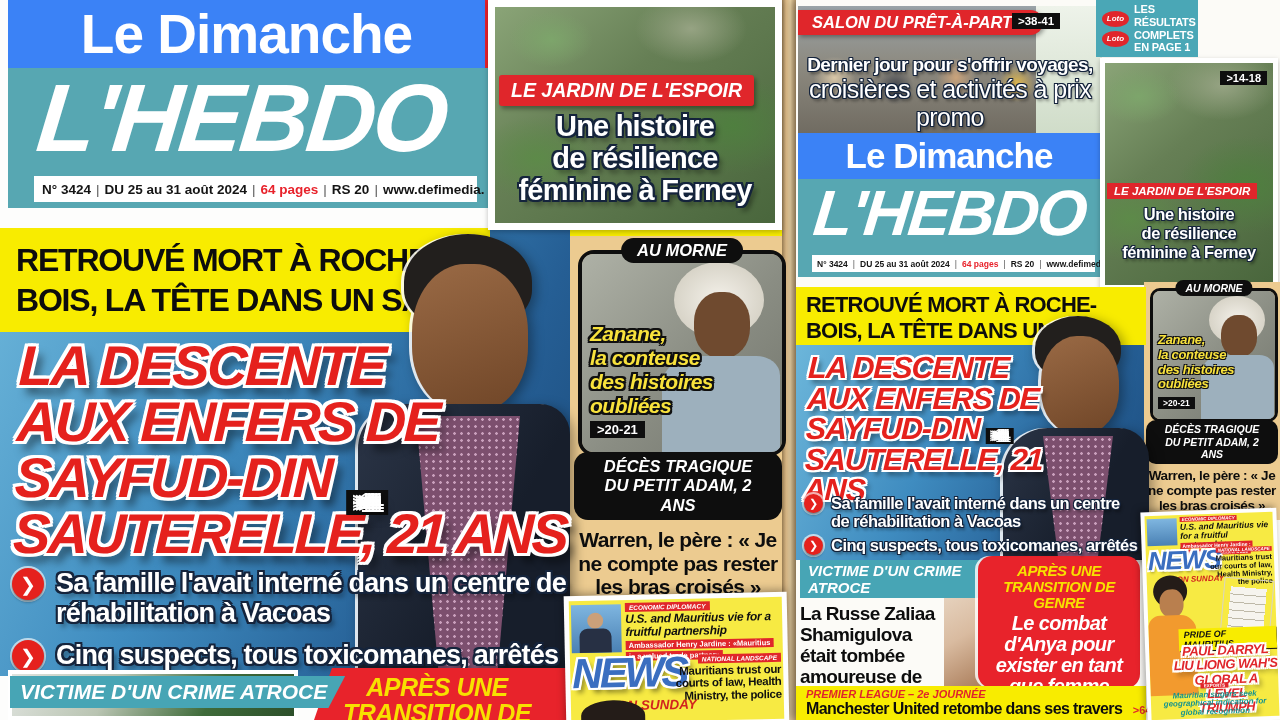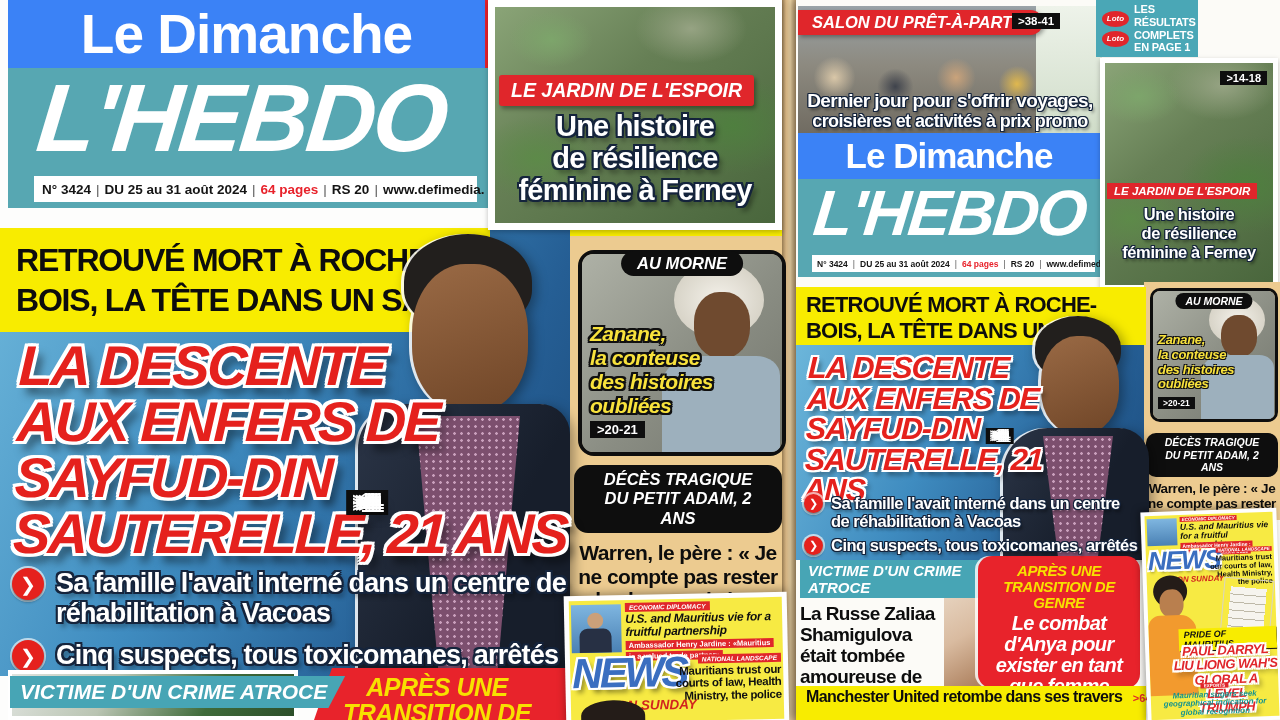--- a/index.html
+++ b/index.html
@@ -13,21 +13,21 @@
   .old1{text-shadow:-1px -1px 0 #15243c,1px -1px 0 #15243c,-1px 1px 0 #15243c,1px 1px 0 #15243c,-1px 0 0 #15243c,1px 0 0 #15243c,0 -1px 0 #15243c,0 1px 0 #15243c,2px 3px 3px rgba(0,0,0,.45);}
   .olk2{text-shadow:-2px -2px 0 #101010,2px -2px 0 #101010,-2px 2px 0 #101010,2px 2px 0 #101010,-2px 0 0 #101010,2px 0 0 #101010,0 -2px 0 #101010,0 2px 0 #101010;}
   .page-left{left:0;top:0;width:782px;height:720px;background:#fdfdfc;}
   .page-right{left:796px;top:0;width:484px;height:720px;background:#fcfbf7;box-shadow:-4px 0 9px rgba(0,0,0,.35);}
   .gutter{left:782px;top:0;width:14px;height:720px;background:linear-gradient(90deg,rgba(60,40,10,.45),#dcb océ 30%);background:linear-gradient(90deg,rgba(60,40,10,.45) 0%,#dcba87 30%,#efd6a6 60%,rgba(60,40,10,.2) 100%),#e2c08e;}
   .mast-red{background:#3b82f6;}
   .mast-teal{background:#57a7b2;position:relative;}
   .hebdo{position:absolute;color:#fff;font-weight:900;font-style:italic;line-height:1;transform:skewX(-6deg);}
   .mast-strip{position:absolute;background:#fff;display:flex;align-items:center;white-space:nowrap;color:#151515;}
   .mast-strip .sp{color:#555;font-weight:400;padding:0 5px;}
-  .pill{background:#0e0e0e;color:#fff;border-radius:16px;font-weight:800;font-style:italic;text-align:center;margin-top:13px;}
+  .pill{background:#0e0e0e;color:#fff;border-radius:16px;font-weight:800;font-style:italic;text-align:center;}
   .refbadge{background:#0e0e0e;color:#fff;font-weight:700;display:inline-block;}
   .photo-blue{background:linear-gradient(115deg,#6cb6da 0%,#3f8cc0 40%,#255e94 75%,#1b4a7a 100%);}
   .photo-garden{background:
     radial-gradient(60px 40px at 20% 15%,#7da56b,transparent 70%),
     radial-gradient(80px 50px at 70% 10%,#96a383,transparent 70%),
     radial-gradient(100px 70px at 85% 55%,#4f7f3f,transparent 70%),
     radial-gradient(90px 60px at 15% 70%,#5d8a49,transparent 70%),
     linear-gradient(140deg,#8aa477 0%,#667f55 40%,#49663c 100%);}
   .photo-crowd{background:
     radial-gradient(30px 30px at 12% 55%,#d9c7a8,transparent 70%),
@@ -194,21 +194,21 @@
   <div class="abs gutter"></div>
 
   <div class="abs page-right">
 
     <div class="abs photo-crowd" style="left:2px;top:6px;width:304px;height:130px;">
       <div class="abs" style="right:0;top:0;width:66px;height:100%;background:linear-gradient(180deg,#eef3ea,#cfdcc8);"></div>
       <span class="abs red-badge" style="left:0;top:4px;font-size:16.5px;padding:3px 14px;border-radius:0 14px 14px 0;box-shadow:2px 2px 4px rgba(0,0,0,.35);">SALON DU PRÊT-À-PARTIR</span>
       <span class="abs refbadge" style="left:214px;top:7px;font-size:11.5px;padding:2px 6px;">&gt;38-41</span>
       <div class="abs" style="left:0;right:0;bottom:5px;text-align:center;">
         <span class="old1" style="display:block;color:#fff;font-size:19px;font-weight:900;line-height:1.12;letter-spacing:-0.6px;">Dernier jour pour s'offrir voyages,</span>
-        <span class="old1" style="display:block;color:#fff;font-size:18px;font-weight:700;line-height:1.12;letter-spacing:-0.6px;">croisières et activités à prix promo</span>
+        <span class="old1" style="display:block;color:#fff;font-size:25px;font-weight:400;line-height:1.12;letter-spacing:-0.6px;">croisières et activités à prix promo</span>
       </div>
     </div>
 
     <div class="abs" style="left:300px;top:0;width:102px;height:57px;background:#4aa7b6;display:flex;align-items:center;gap:5px;padding:4px 6px;box-sizing:border-box;z-index:2;">
       <div>
         <div class="fc" style="width:27px;height:16px;border-radius:50%;background:#e0262b;color:#fff;font-size:8px;font-style:italic;font-weight:800;margin-bottom:4px;">Loto</div>
         <div class="fc" style="width:27px;height:16px;border-radius:50%;background:#e0262b;color:#fff;font-size:8px;font-style:italic;font-weight:800;">Loto</div>
       </div>
       <span style="font-size:11px;font-weight:900;color:#fff;line-height:1.15;letter-spacing:-0.2px;">LES RÉSULTATS COMPLETS EN PAGE 1</span>
     </div>
@@ -282,20 +282,21 @@
       <span class="refbadge" style="font-size:11.5px;padding:1px 7px;margin-top:4px;">&gt;10</span>
     </div>
 
     <div class="abs" style="left:182px;top:556px;width:162px;height:132px;background:#e8232b;border-radius:14px;z-index:3;text-align:center;padding-top:7px;box-sizing:border-box;box-shadow:-3px 0 0 rgba(255,255,255,.8);">
       <div style="color:#f8e000;font-size:15px;font-weight:900;font-style:italic;line-height:1.05;letter-spacing:-0.4px;padding:0 8px;">APRÈS UNE TRANSITION DE GENRE</div>
       <div style="color:#fff;font-size:20px;font-weight:900;font-style:italic;line-height:1.04;letter-spacing:-0.6px;margin-top:3px;padding:0 6px;">Le combat d'Anya pour exister en tant que femme</div>
       <div style="color:#f8e000;font-size:11px;font-weight:900;text-align:right;padding-right:10px;">&gt;8</div>
     </div>
 
     <div class="abs" style="left:0;top:686px;width:350px;height:34px;background:#f8ec00;padding:2px 10px;box-sizing:border-box;z-index:4;">
+      <div style="font-size:11px;font-weight:900;font-style:italic;color:#e0262b;">PREMIER LEAGUE – 2e JOURNÉE</div>
       <div style="white-space:nowrap;">
         <span style="font-size:16px;font-weight:900;color:#0d0d0d;letter-spacing:-0.6px;">Manchester United retombe dans ses travers</span>
         <span style="font-size:11px;font-weight:900;color:#e0262b;margin-left:6px;">&gt;64</span>
       </div>
     </div>
 
     <div class="abs" style="left:348px;top:282px;width:136px;height:238px;background:#eccb90;z-index:1;"></div>
 
     <div class="abs" style="left:354px;top:288px;width:122px;height:128px;border:3px solid #0e0e0e;border-radius:10px;z-index:2;">
       <div class="morne-photo" style="border-radius:7px;">

